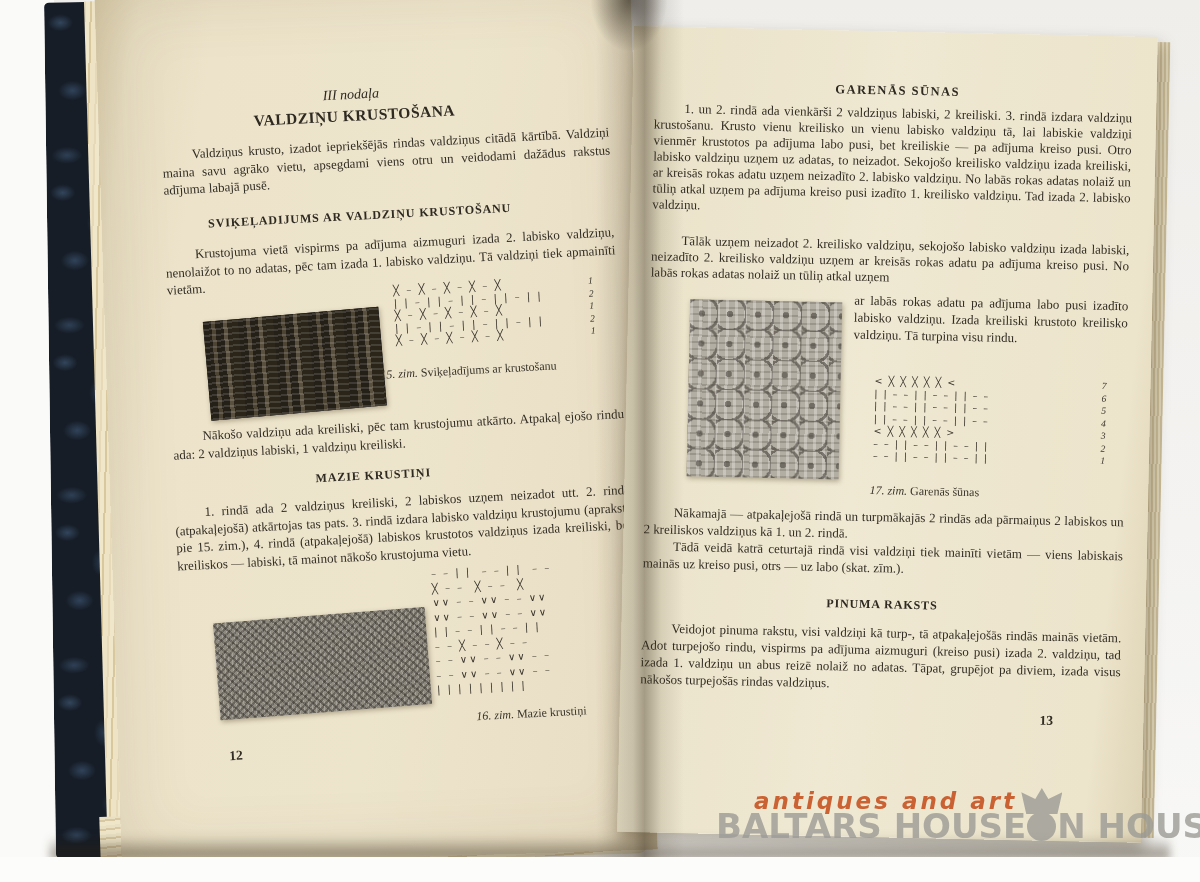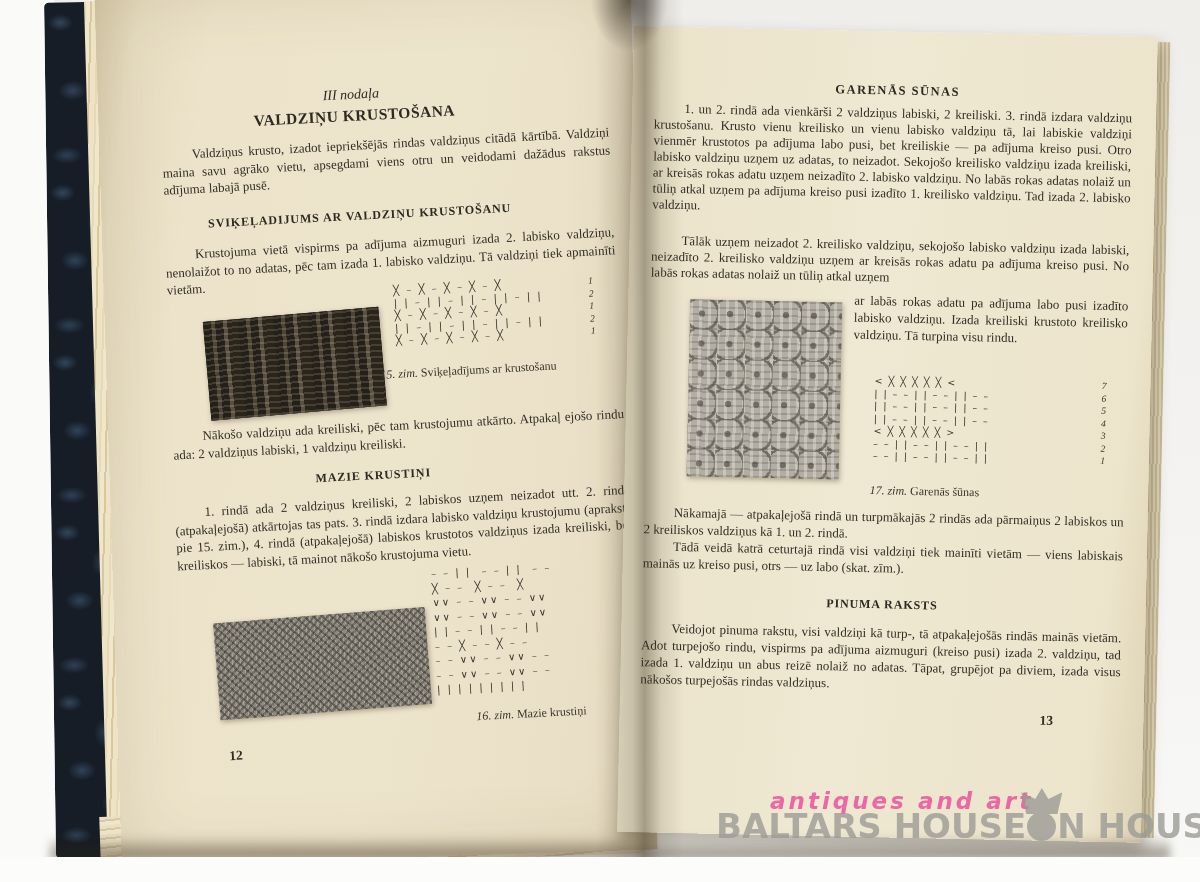--- a/index.html
+++ b/index.html
@@ -75,22 +75,22 @@
   
   .chart{display:flex;flex-direction:column;}
   .crow{display:flex;justify-content:space-between;align-items:baseline;}
   .crow .sym{white-space:pre;font-family:"DejaVu Sans",sans-serif;color:#3a352c;letter-spacing:2px;}
   .crow .num{font-style:italic;font-size:9.5px;color:#3a352c;margin-left:10px;font-family:"Liberation Serif",serif;}
   .chart15 .crow{height:12.5px;}.chart15 .sym{font-size:10px;}
   .chart16 .crow{height:14.5px;}.chart16 .sym{font-size:10px;}
   .chart17 .crow{height:12.5px;}.chart17 .sym{font-size:9.5px;letter-spacing:1.5px;}
   
   .watermark{position:absolute;z-index:20;pointer-events:none;opacity:.8;}
-  .wm-script{left:770px;top:788px;font-family:"DejaVu Sans",sans-serif;font-style:italic;font-size:23px;
-    letter-spacing:3px;color:#ec4899;font-weight:bold;}
+  .wm-script{left:754px;top:788px;font-family:"DejaVu Sans",sans-serif;font-style:italic;font-size:23px;
+    letter-spacing:3px;color:#c2410c;font-weight:bold;}
   .wm-big{left:716px;top:806px;font-family:"DejaVu Sans",sans-serif;font-weight:bold;font-size:34px;
     letter-spacing:0;color:#9c9b96;white-space:nowrap;}
   .wm-o{display:inline-block;width:29px;height:29px;border-radius:50%;background:#9c9b96;position:relative;top:3px;margin:0 1px;}
   .wm-crown{position:absolute;left:-6px;top:-24px;width:41px;height:26px;background:#9c9b96;
     clip-path:polygon(50% 0,66% 42%,100% 16%,88% 100%,12% 100%,0 16%,34% 42%);}
 </style>
 </head>
 <body>
 
 <div class="scene">

